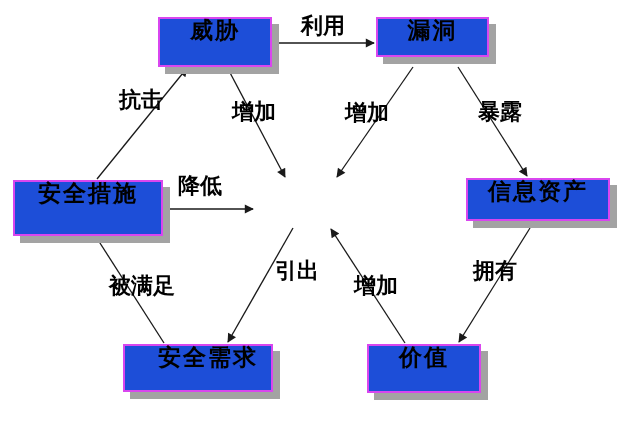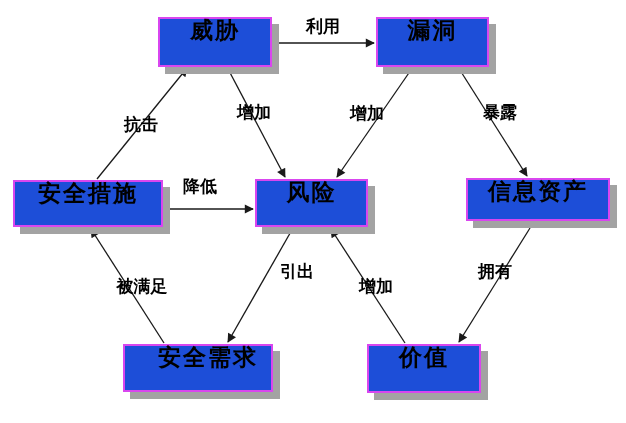--- a/index.html
+++ b/index.html
@@ -36,21 +36,21 @@
     font-size: 23px;
     font-weight: bold;
     color: #000000;
     letter-spacing: 2px;
     white-space: nowrap;
     line-height: 1;
   }
   .edge-label {
     position: absolute;
     transform: translate(-50%, -50%);
-    font-size: 17px;
+    font-size: 22px;
     font-weight: bold;
     color: #000000;
     white-space: nowrap;
     line-height: 1;
   }
 </style>
 </head>
 <body>
 
 <div class="diagram">
@@ -70,46 +70,43 @@
     <line x1="164" y1="343" x2="91" y2="229" stroke="#1a1a1a" stroke-width="1.3" marker-end="url(#arrow)"></line>
     <line x1="293" y1="228" x2="228" y2="342" stroke="#1a1a1a" stroke-width="1.3" marker-end="url(#arrow)"></line>
     <line x1="405" y1="343" x2="331" y2="229" stroke="#1a1a1a" stroke-width="1.3" marker-end="url(#arrow)"></line>
     <line x1="530" y1="228" x2="459" y2="342" stroke="#1a1a1a" stroke-width="1.3" marker-end="url(#arrow)"></line>
   </svg>
 
   <div class="node" style="left:158px; top:17px; width:114px; height:50px;">
     <span class="node-label">威胁</span>
   </div>
 
-  <div class="node" style="left:376px; top:17px; width:113px; height:50px;">
+  <div class="node" style="left:376px; top:17px; width:113px; height:40px;">
     <span class="node-label">漏洞</span>
   </div>
 
-  <div class="node" style="left:13px; top:180px; width:150px; height:47px;">
+  <div class="node" style="left:13px; top:180px; width:150px; height:56px;">
     <span class="node-label">安全措施</span>
   </div>
 
-  <div class="node" style="left:255px; top:179px; width:113px; height:48px;">
-    <span class="node-label">风险</span>
-  </div>
 
   <div class="node" style="left:466px; top:178px; width:144px; height:43px;">
     <span class="node-label">信息资产</span>
   </div>
 
   <div class="node" style="left:123px; top:344px; width:150px; height:48px;padding-left:20px;">
     <span class="node-label">安全需求</span>
   </div>
 
   <div class="node" style="left:367px; top:344px; width:114px; height:49px;">
     <span class="node-label">价值</span>
   </div>
 
   <span class="edge-label" style="left:323px; top:26px;">利用</span>
-  <span class="edge-label" style="left:141px; top:124px;">抗击</span>
+  <span class="edge-label" style="left:141px; top:100px;">抗击</span>
   <span class="edge-label" style="left:254px; top:112px;">增加</span>
   <span class="edge-label" style="left:367px; top:113px;">增加</span>
   <span class="edge-label" style="left:500px; top:112px;text-align:center;">暴露</span>
   <span class="edge-label" style="left:200px; top:186px;">降低</span>
   <span class="edge-label" style="left:142px; top:286px;">被满足</span>
   <span class="edge-label" style="left:250px; top:271px;margin-left:47px;">引出</span>
   <span class="edge-label" style="left:376px; top:286px;">增加</span>
   <span class="edge-label" style="left:495px; top:271px;">拥有</span>
 
 </div>

